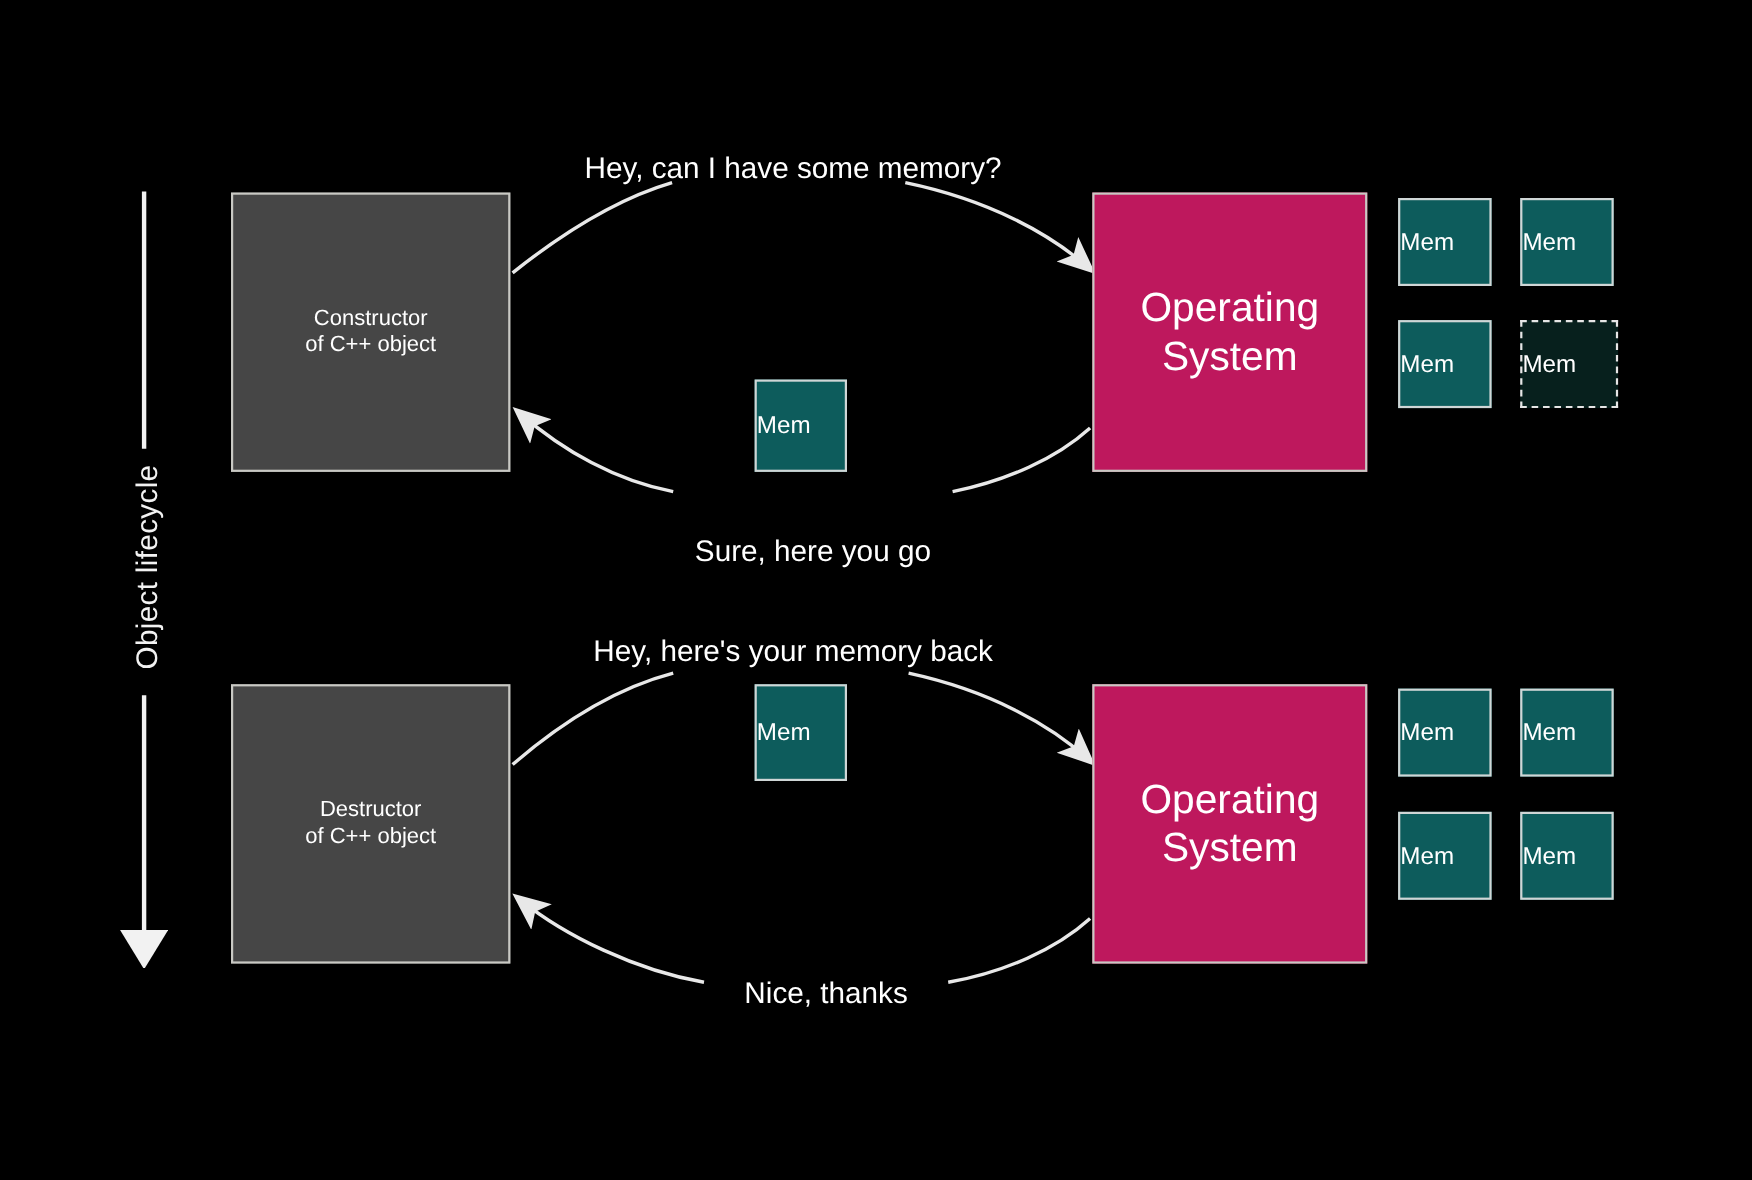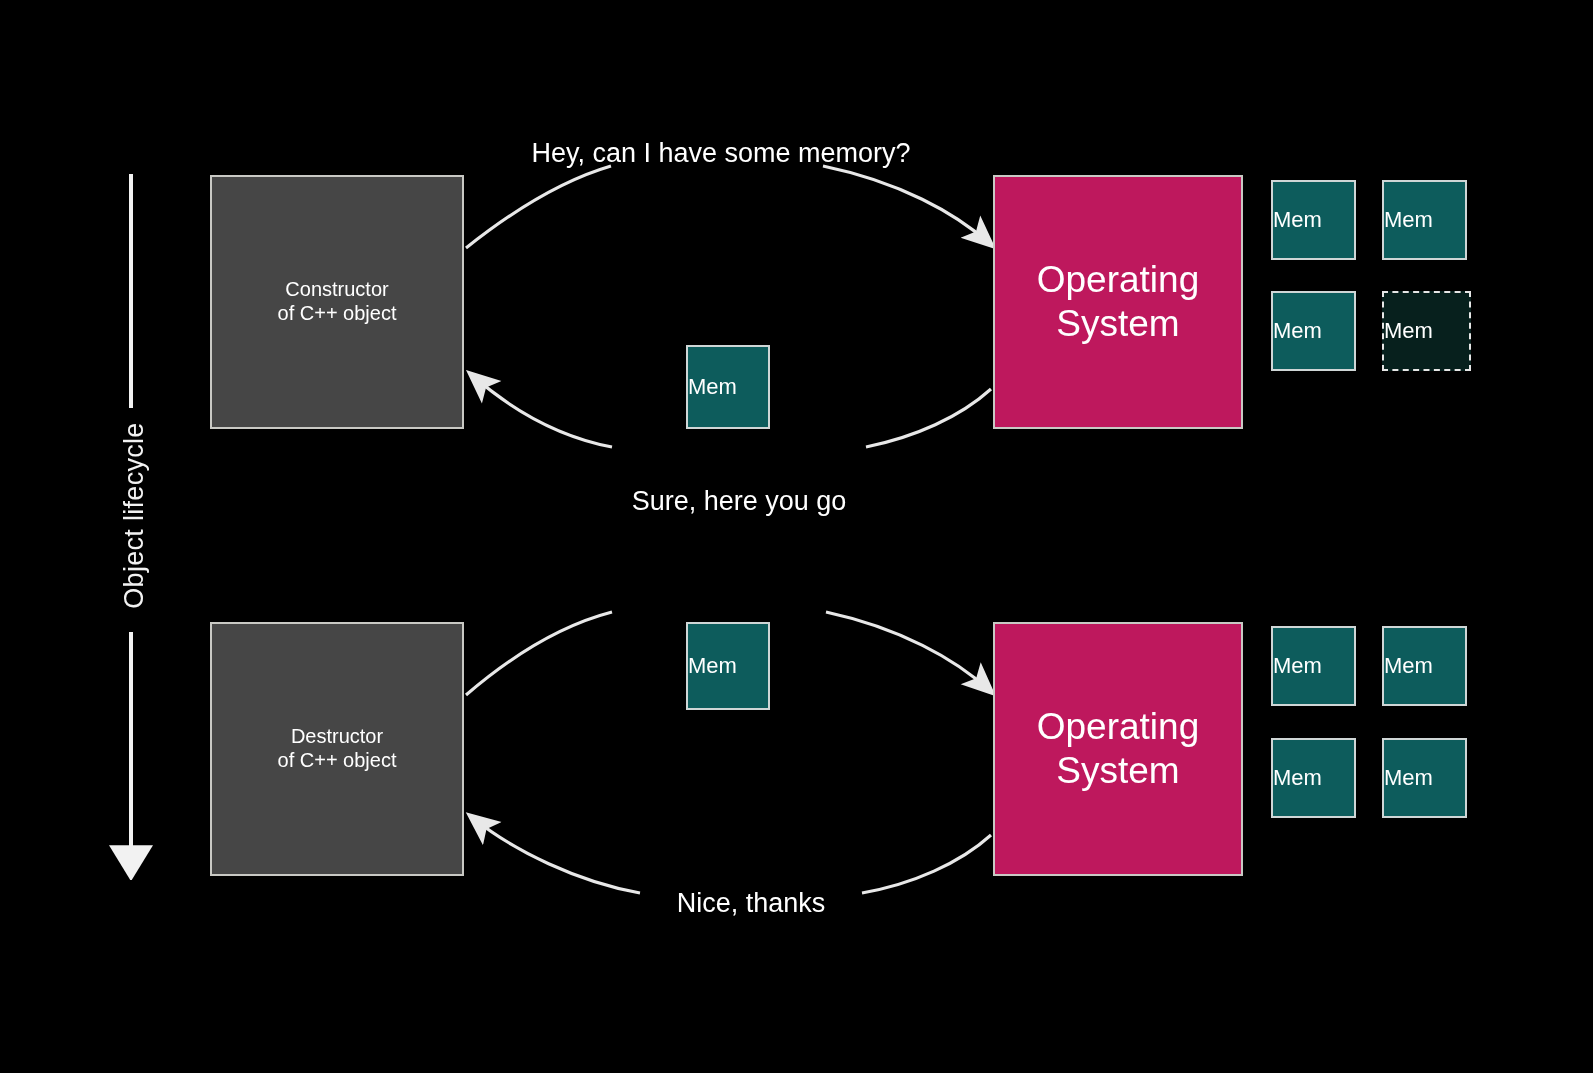--- a/index.html
+++ b/index.html
@@ -129,20 +129,21 @@
   </div>
   <div class="mem-block is-free" style="left:1382px;top:291px;width:89px;height:80px;">
     <span>Mem</span>
   </div>
 
   <div class="actor-box actor-object" style="left:210px;top:622px;width:254px;height:254px;">
     <span class="actor-label">Destructor
 of C++ object</span>
   </div>
 
+  <div class="msg-label" style="left:527px;top:577px;width:388px;">Hey, here's your memory back</div>
 
   <div class="mem-block" style="left:686px;top:622px;width:84px;height:88px;">
     <span>Mem</span>
   </div>
 
   <div class="msg-label" style="left:641px;top:888px;width:220px;">Nice, thanks</div>
 
   <div class="actor-box actor-os" style="left:993px;top:622px;width:250px;height:254px;">
     <span class="actor-label">Operating
 System</span>

